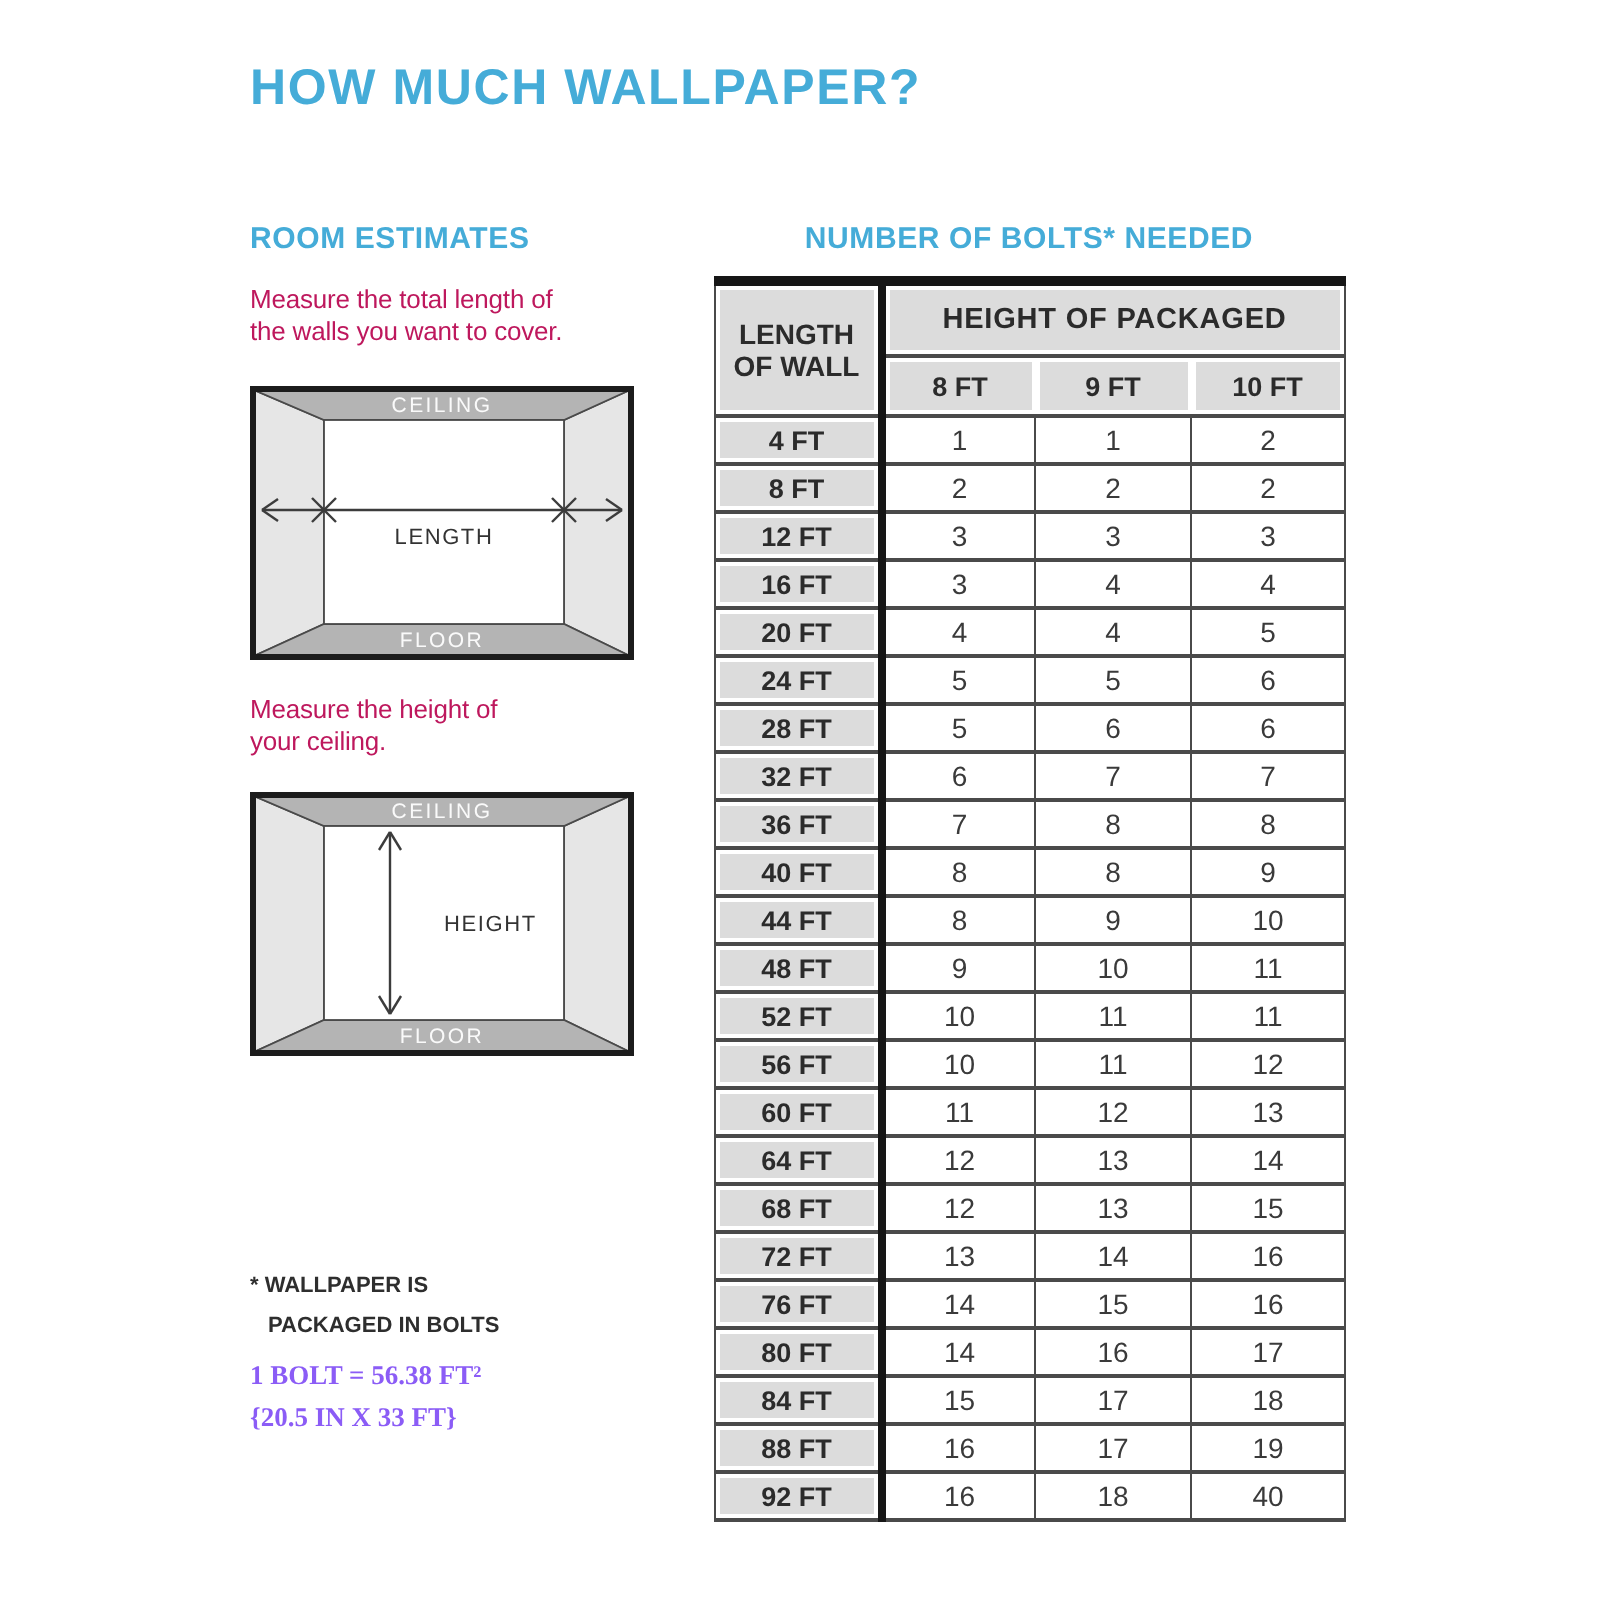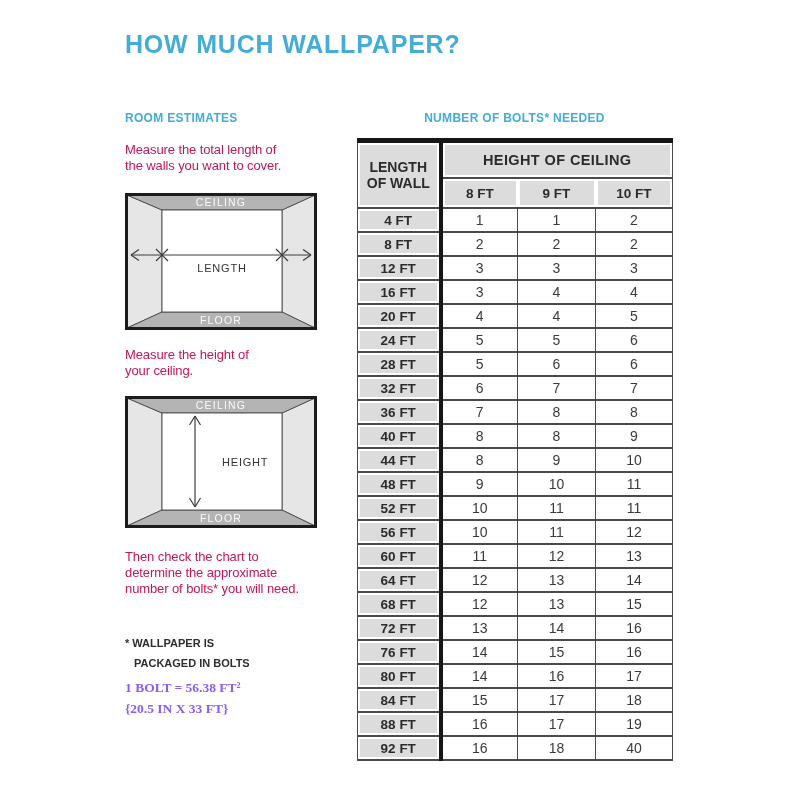--- a/index.html
+++ b/index.html
@@ -6,21 +6,21 @@
   .canvas{
     position:relative;width:800px;height:800px;background:#ffffff;
     font-family:"Liberation Sans",sans-serif;color:#333333;overflow:hidden;
   }
   .abs{position:absolute;}
   .page-title{
     left:125px;top:30px;font-size:25px;font-weight:bold;letter-spacing:0.8px;
     color:#45acd8;white-space:nowrap;
   }
   .section-heading{
-    font-size:12px;font-weight:bold;letter-spacing:0.3px;color:#45acd8;white-space:nowrap;
+    font-size:15px;font-weight:bold;letter-spacing:0.3px;color:#45acd8;white-space:nowrap;
   }
   #room-heading{left:125px;top:111px;}
   #table-heading{left:357px;top:111px;width:315px;text-align:center;}
   .para{
     left:125px;font-size:13px;line-height:16px;color:#be185d;
     white-space:pre-line;letter-spacing:-0.1px;
   }
   #step1{top:142px;}
   #step2{top:347px;}
   #step3{top:549px;}
@@ -113,23 +113,20 @@
       <text x="96" y="13" text-anchor="middle" font-size="10.5" fill="#fafafa" letter-spacing="1.2">CEILING</text>
       <text x="96" y="125.5" text-anchor="middle" font-size="10.5" fill="#fafafa" letter-spacing="1.2">FLOOR</text>
       <line x1="70" y1="20" x2="70" y2="111" stroke="#3c3c3c" stroke-width="1.2"></line>
       <line x1="70" y1="20" x2="64.5" y2="29" stroke="#3c3c3c" stroke-width="1.2"></line>
       <line x1="70" y1="20" x2="75.5" y2="29" stroke="#3c3c3c" stroke-width="1.2"></line>
       <line x1="70" y1="111" x2="64.5" y2="102" stroke="#3c3c3c" stroke-width="1.2"></line>
       <line x1="70" y1="111" x2="75.5" y2="102" stroke="#3c3c3c" stroke-width="1.2"></line>
       <text x="97" y="69.5" text-anchor="start" font-size="11" fill="#333333" letter-spacing="0.8">HEIGHT</text>
     </svg>
 
-  <div class="abs para" id="step3">Then check the chart to
-determine the approximate
-number of bolts* you will need.</div>
 
   <div class="abs footnote">
     <span>* WALLPAPER IS</span><br>
     <span class="indent">PACKAGED IN BOLTS</span>
   </div>
 
   <div class="abs bolt-info">
     <span>1 BOLT = 56.38 FT²</span><br>
     <span>{20.5 IN X 33 FT}</span>
   </div>
@@ -140,21 +137,21 @@
     <colgroup>
       <col style="width:83px">
         <col style="width:77px">
         <col style="width:78px">
         <col style="width:77px">
     </colgroup>
     <thead>
       <tr>
         <th class="wall-head gray" rowspan="2">LENGTH
 OF WALL</th>
-        <th class="span-head gray" colspan="3">HEIGHT OF CEILING</th>
+        <th class="span-head gray" colspan="3">HEIGHT OF PACKAGED</th>
       </tr>
       <tr>
         <th class="sub-head gray">8 FT</th>
         <th class="sub-head gray">9 FT</th>
         <th class="sub-head gray">10 FT</th>
       </tr>
     </thead>
     <tbody>
         <tr>
           <th class="wall-cell gray">4 FT</th>

